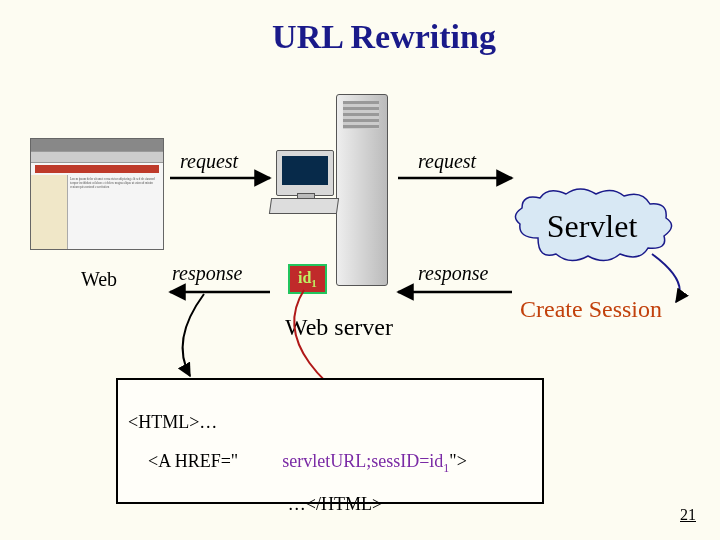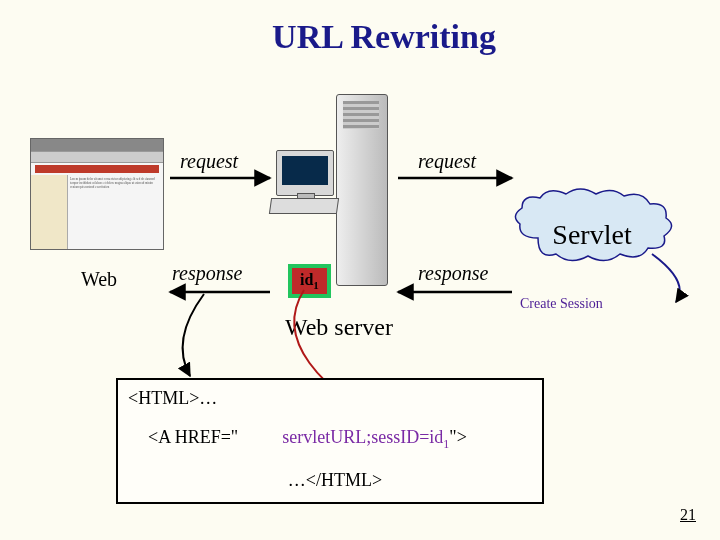--- a/index.html
+++ b/index.html
@@ -84,41 +84,41 @@
     position:absolute; left:-6px; top:104px; width:66px; height:14px;
     background:#ddd; border:1px solid #555; transform:skewX(-8deg);
   }
   .label-server {
     position:absolute; left:264px; top:314px; font-size:24px; width:150px; text-align:center;
   }
   .cloud {
     position:absolute; left:508px; top:188px; width:168px; height:78px;
   }
   .cloud svg { position:absolute; left:0; top:0; }
-  .cloud .txt { position:absolute; left:0; top:31px; width:168px; text-align:center; font-size:28px; }
+  .cloud .txt { position:absolute; left:0; top:20px; width:168px; text-align:center; font-size:32px; }
   .label-create {
-    position:absolute; left:520px; top:296px; font-size:14px; color:#4c1d95;
+    position:absolute; left:520px; top:296px; font-size:24px; color:#c2410c;
   }
   .lbl { position:absolute; font-size:20px;font-style:italic; }
   .lbl.req1 { left:180px; top:150px; }
   .lbl.req2 { left:418px; top:150px; }
   .lbl.res1 { left:172px; top:262px; }
   .lbl.res2 { left:418px; top:262px; }
   .id-badge {
     position:absolute; left:288px; top:264px;
-    background:#c02a2a; color:#000000; font-weight:bold;
-    font-size:16px; padding:3px 8px 3px 8px; border:4px solid #22c55e;
+    background:#c02a2a; color:#bef264; font-weight:bold;
+    font-size:16px; padding:3px 8px 3px 8px; border:2px solid #22c55e;
   }
   .id-badge sub { font-size:11px; vertical-align:sub; }
   .code-box {
     position:absolute; left:116px; top:378px; width:424px; height:114px;
     background:#fffef9; border:2px solid #000;
     font-size:18px; padding:8px 0 0 0;
   }
-  .code-box .l1 { margin-left:10px; }
+  .code-box .l1 { margin-left:10px;margin-top:24px; }
   .code-box .l2 { margin:18px 0 0 30px; }
   .code-box .l3 { margin:18px 0 0 10px;text-align:center; }
   .purple { color:#7a2aa5;margin-left:44px; }
   .code-box sub { font-size:12px; }
   .pagenum {
     position:absolute; right:24px; bottom:16px; font-size:16px; color:#000;text-decoration:underline;
   }
   svg.arrows { position:absolute; left:0; top:0; pointer-events:none; }
 </style>
 </head>

